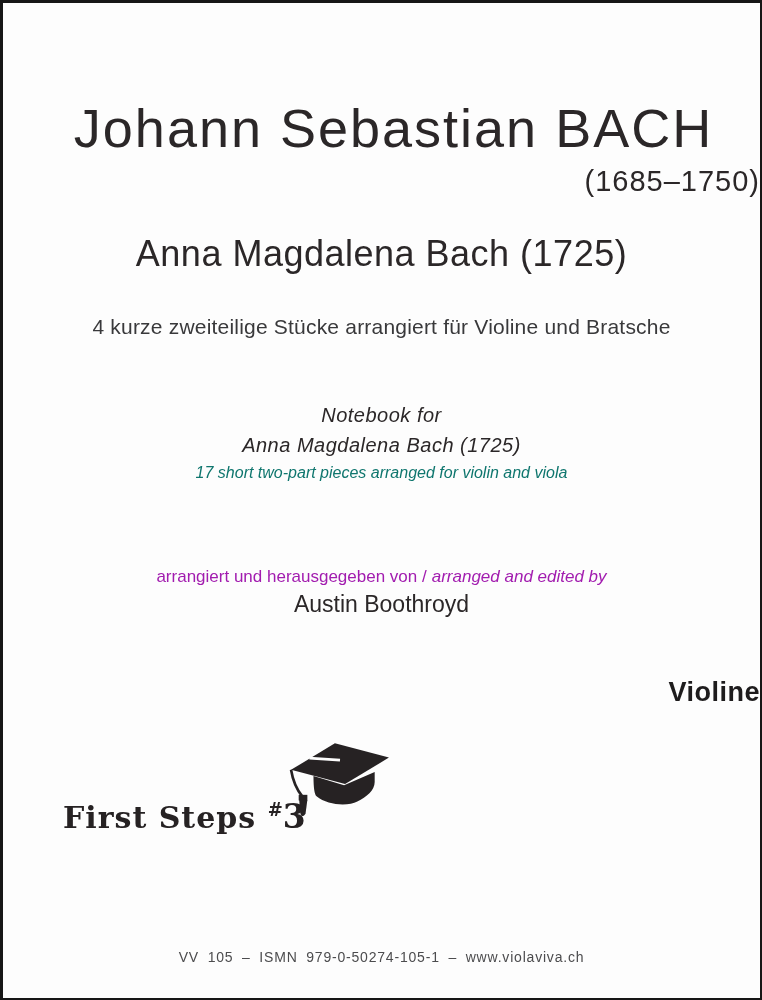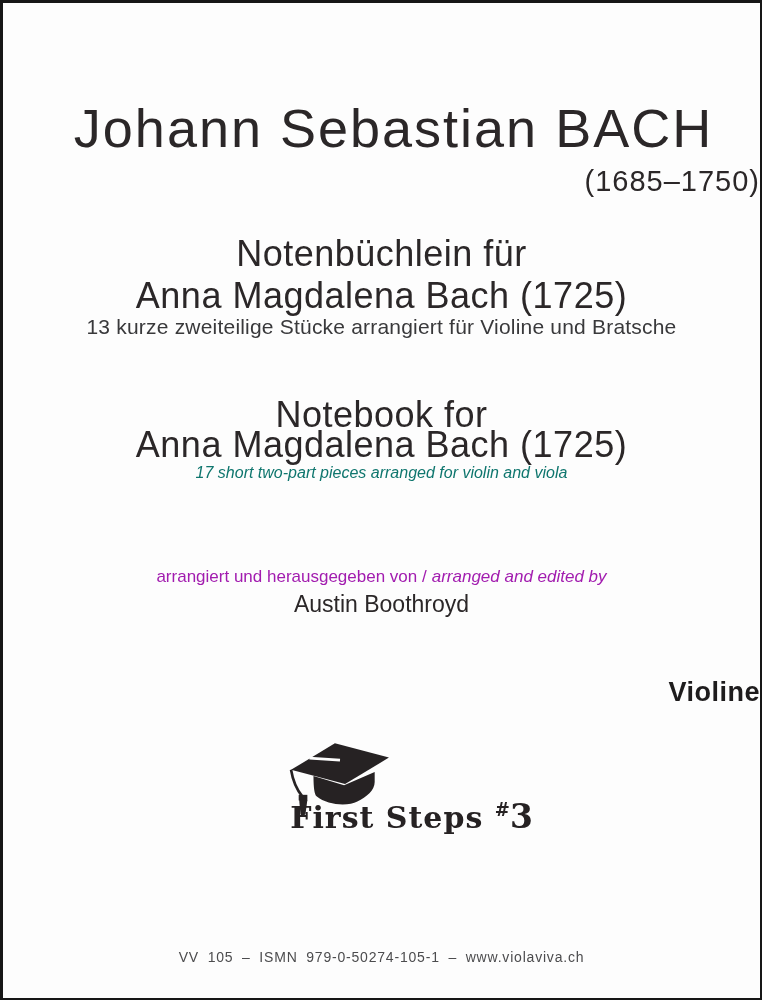--- a/index.html
+++ b/index.html
@@ -12,48 +12,47 @@
     border-width:3px 2px 2px 3px;
     overflow:hidden;
     font-family:"Liberation Sans", sans-serif;
     color:#2b2728;
   }
   .abs{position:absolute;left:0;right:0;text-align:center;}
   .composer{top:94px;font-size:54px;letter-spacing:2px;font-weight:400;color:#2b2728;padding-left:24px;}
   .dates{top:162px;font-size:29px;letter-spacing:1px;text-align:right;}
   .title-de{top:230px;font-size:36px;line-height:42px;letter-spacing:0.5px;}
   .subtitle-de{top:312px;font-size:21px;letter-spacing:0.2px;color:#39393b;}
-  .title-en{top:397px;font-size:36px;line-height:30px;letter-spacing:0.5px;}
+  .title-en{top:397px;font-size:20px;line-height:30px;font-style:italic;letter-spacing:0.5px;}
   .subtitle-en{top:461px;font-size:16px;font-style:italic;color:#0f766e;}
   .credits{top:564px;font-size:17px;color:#a21caf;}
   .credits .en{font-style:italic;margin-left:5px;}
   .arranger{top:588px;font-size:23px;}
   .part-name{top:674px;font-size:27px;font-weight:700;letter-spacing:0.5px;color:#1e1c1d;text-align:right;}
   .cap{position:absolute;left:286px;top:736px;width:102px;height:78px;}
-  .series{position:absolute;left:0;right:0;top:794px;text-align:center;
+  .series{position:absolute;left:0;right:0;top:794px;text-align:left;
           font-family:"DejaVu Serif", serif;font-weight:700;font-size:30px;
           letter-spacing:1px;color:#262223;padding-left:60px;box-sizing:border-box;}
   .series .hash{font-size:18px;vertical-align:12px;letter-spacing:0;}
   .series .num{font-size:33px;letter-spacing:0;}
   .logo{position:absolute;left:0;top:880px;width:762px;height:60px;}
   .footer{top:946px;font-size:14px;letter-spacing:0.8px;word-spacing:4px;color:#4c4c4e;}
 </style>
 </head>
 <body>
 
 <div class="page">
 
   <div class="abs composer">Johann Sebastian BACH</div>
   <div class="abs dates">(1685–1750)</div>
 
   <div class="abs title-de">
-    <div>Notenbüchlein für</div>
     <div>Anna Magdalena Bach (1725)</div>
   </div>
-  <div class="abs subtitle-de">13 kurze zweiteilige Stücke arrangiert für Violine und Bratsche</div>
+  <div class="abs subtitle-de">4 kurze zweiteilige Stücke arrangiert für Violine und Bratsche</div>
 
   <div class="abs title-en">
     <div>Notebook for</div>
     <div>Anna Magdalena Bach (1725)</div>
   </div>
   <div class="abs subtitle-en">17 short two-part pieces arranged for violin and viola</div>
 
   <div class="abs credits">
     <span>arrangiert und herausgegeben von /</span><span class="en">arranged and edited by</span>
   </div>

